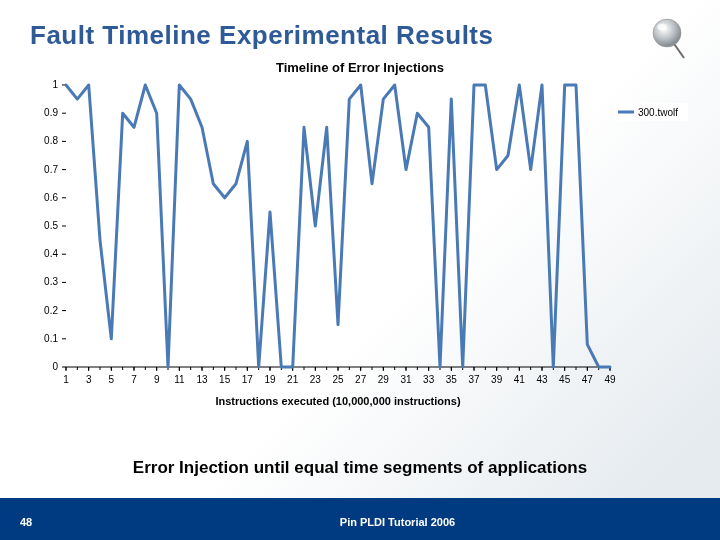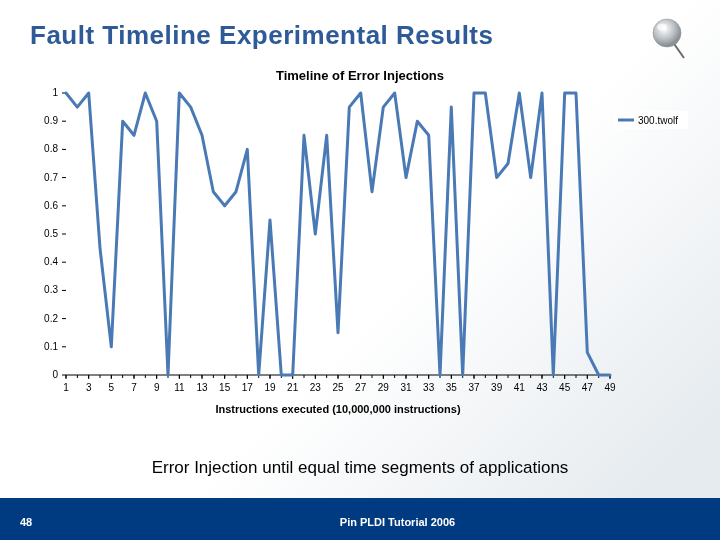--- a/index.html
+++ b/index.html
@@ -40,32 +40,32 @@
     top: 60px;
     left: 22px;
     width: 676px;
     height: 380px;
   }
   .chart-title {
     text-align: center;
     font-weight: bold;
     font-size: 13px;
     color: #000;
-    margin-top: 8px;
+    margin-top: 0;
   }
   .plot-svg {
     display: block;
     margin: 0 auto;
   }
   .caption {
     position: absolute;
     bottom: 62px;
     width: 100%;
     text-align: center;
-    font-weight: 400;
+    font-weight: 700;
     font-size: 17px;
     color: #000;
   }
   .footer {
     position: absolute;
     left: 0;
     bottom: 0;
     width: 100%;
     height: 42px;
     background: #003a80;

